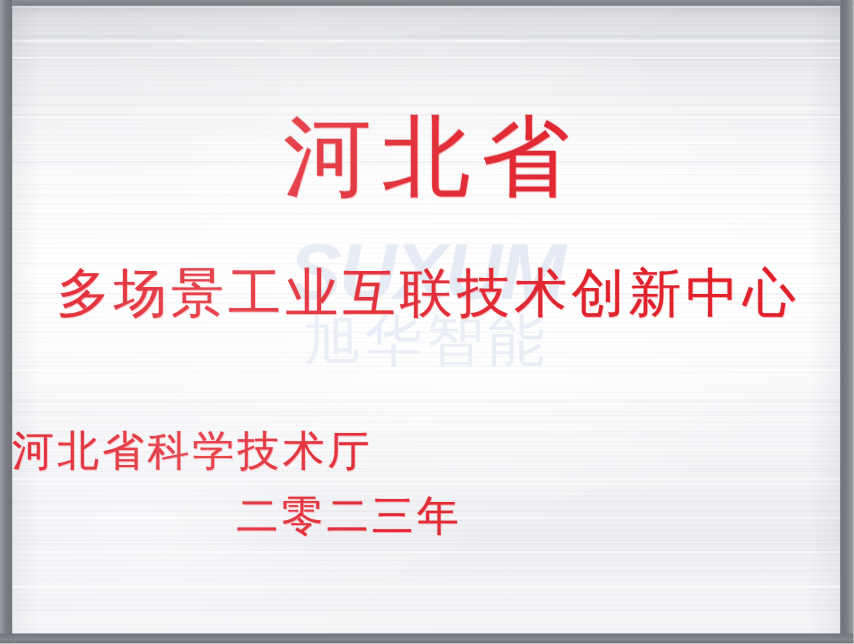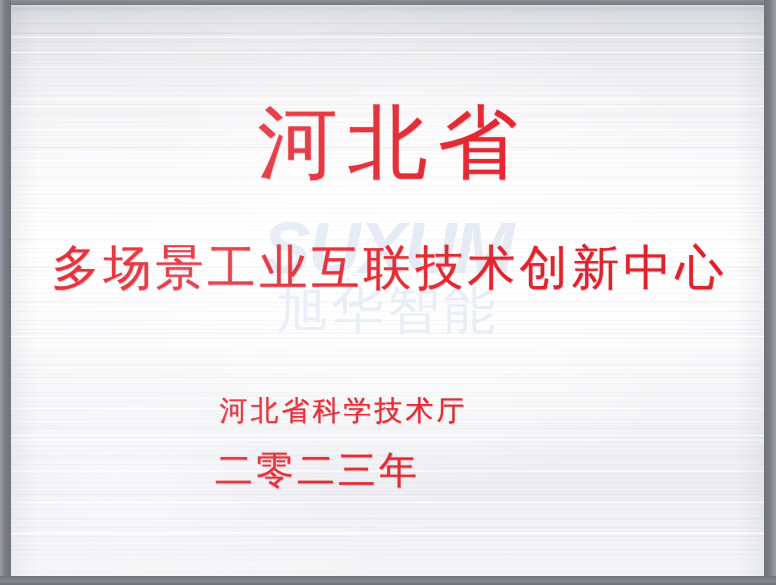--- a/index.html
+++ b/index.html
@@ -162,22 +162,22 @@
     text-align: center;
     font-size: 48px;
     line-height: 62px;
     letter-spacing: 4px;
     text-indent: 4px;
   }
 
   #line-issuer {
     left: 0; right: 88px;
     top: 384px;
-    text-align: center;
-    font-size: 28px;
+    text-align: left;
+    font-size: 38px;
     line-height: 44px;
     letter-spacing: 3px;
   }
 
   #line-year {
     left: 0; right: 140px;
     top: 443px;
     text-align: center;
     font-size: 38px;
     line-height: 44px;

